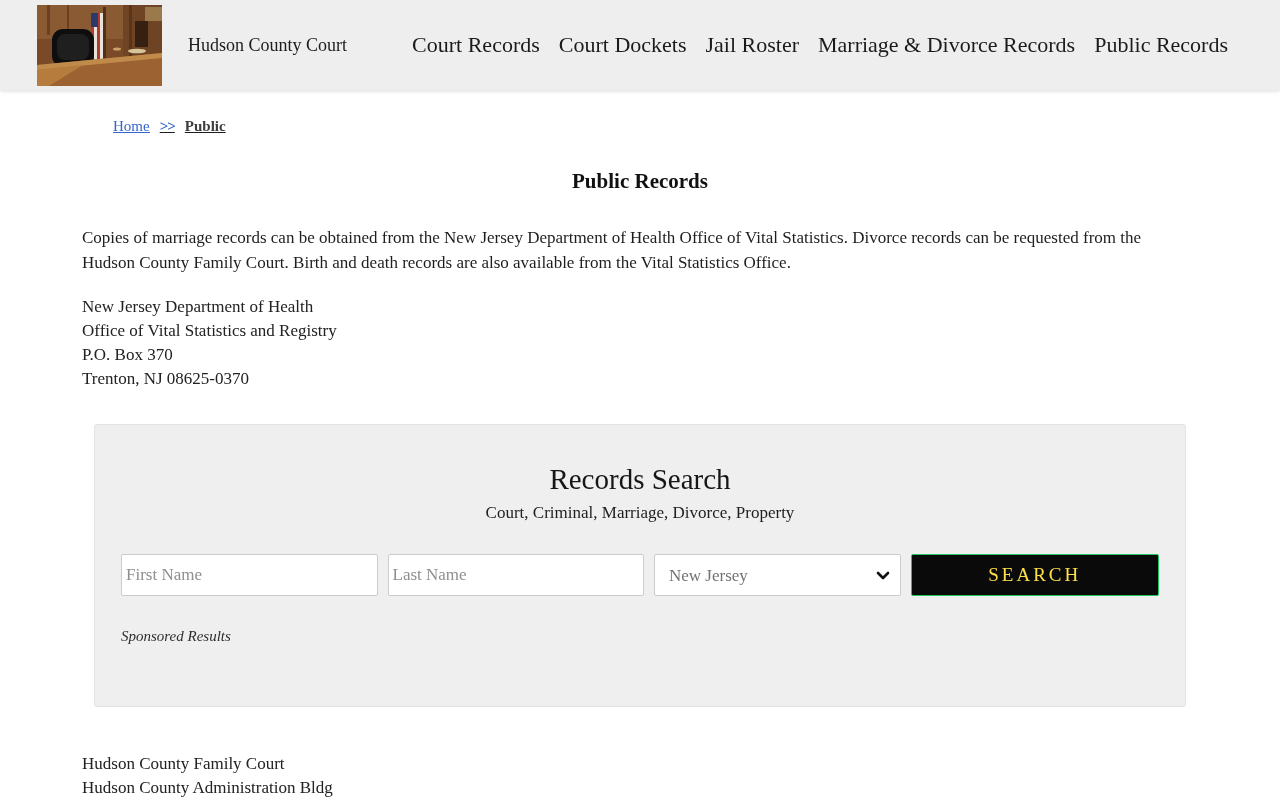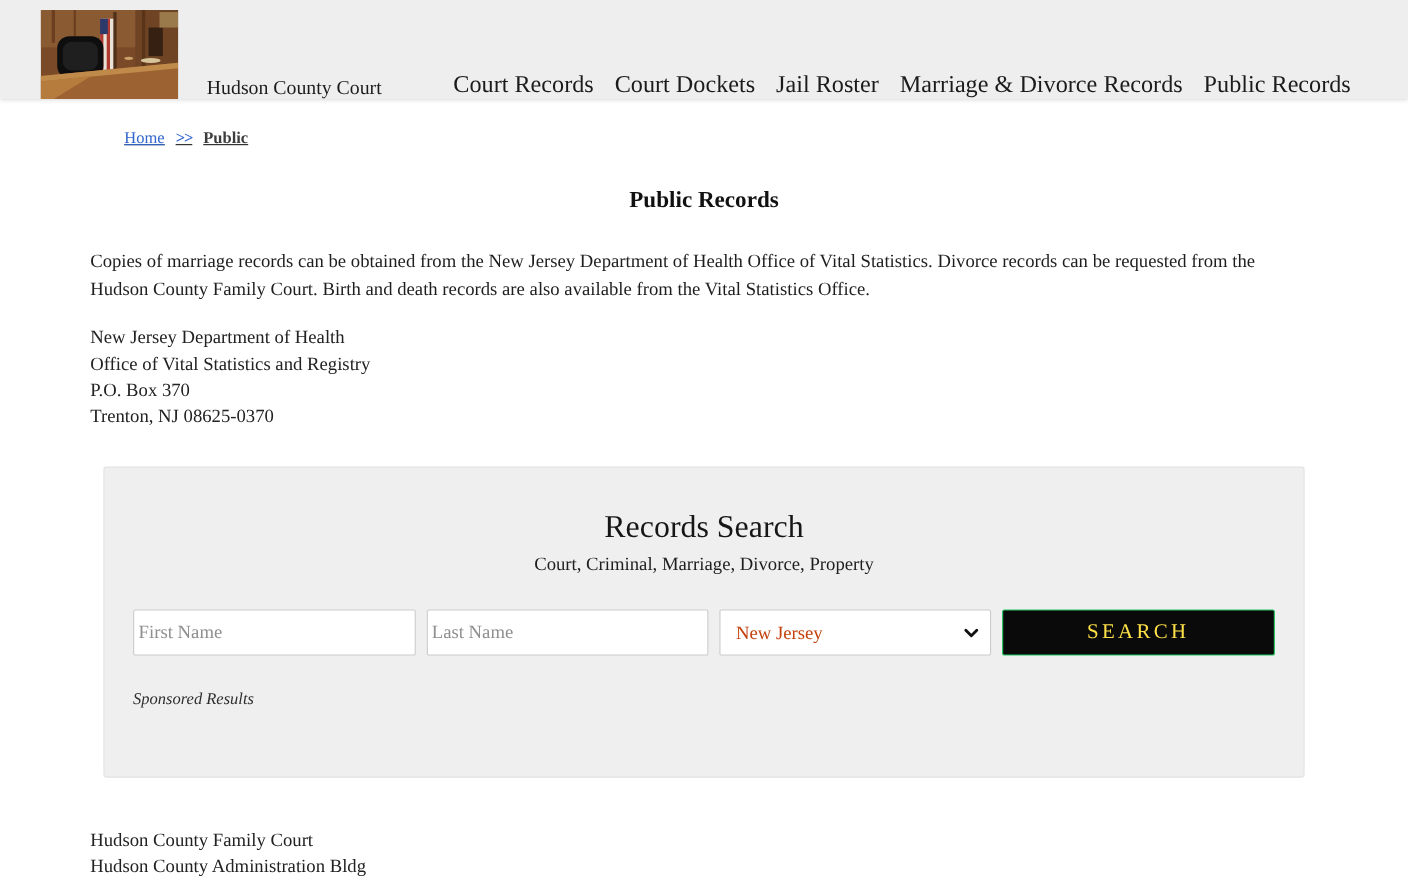--- a/index.html
+++ b/index.html
@@ -8,21 +8,21 @@
     background: #ffffff;
     font-family: "Liberation Serif", serif;
     color: #1e1e1e;
   }
 
   
   .header {
     height: 90px;
     background: #eeeeee;
     display: flex;
-    align-items: flex-end;
+    align-items: center;
     padding: 0 52px 0 37px;
     box-shadow: 0 1px 4px rgba(0,0,0,0.15);
     position: relative;
     z-index: 2;
   }
   .logo {
     width: 125px;
     height: 81px;
     flex: 0 0 auto;
     display: block;
@@ -130,21 +130,21 @@
     position: relative;
   }
   .select-wrap select {
     width: 100%;
     height: 42px;
     border: 1px solid #cccccc;
     border-radius: 2px;
     background: #ffffff;
     font-family: "Liberation Serif", serif;
     font-size: 17px;
-    color: #c2410c;
+    color: #737373;
     padding: 0 30px 0 14px;
     appearance: none;
     -webkit-appearance: none;
     outline: none;
     cursor: pointer;
   }
   .select-caret {
     position: absolute;
     right: 11px;
     top: 17px;

